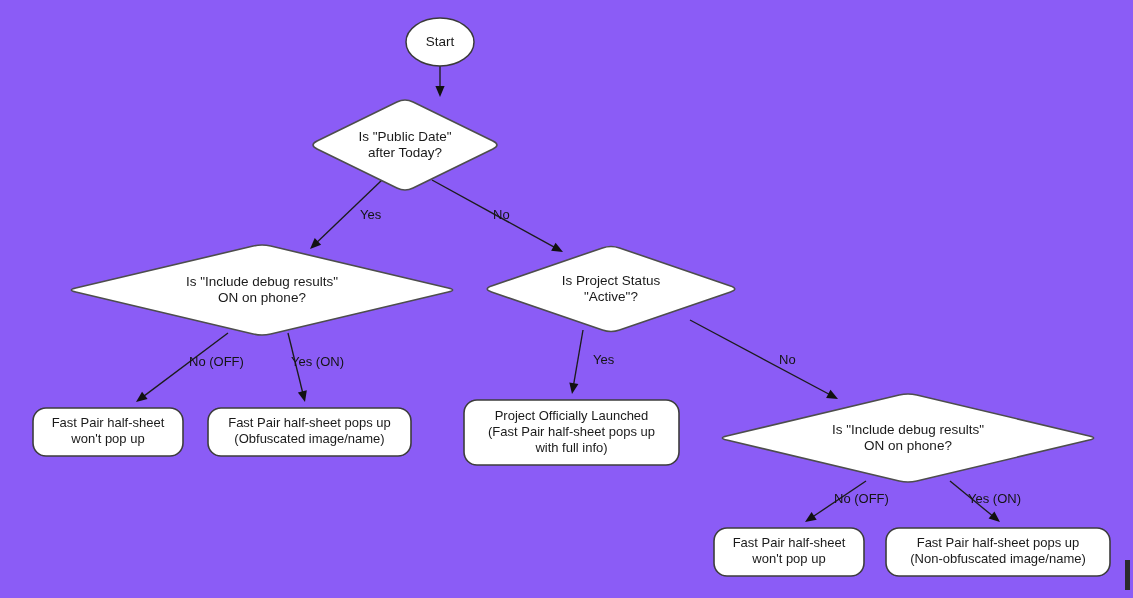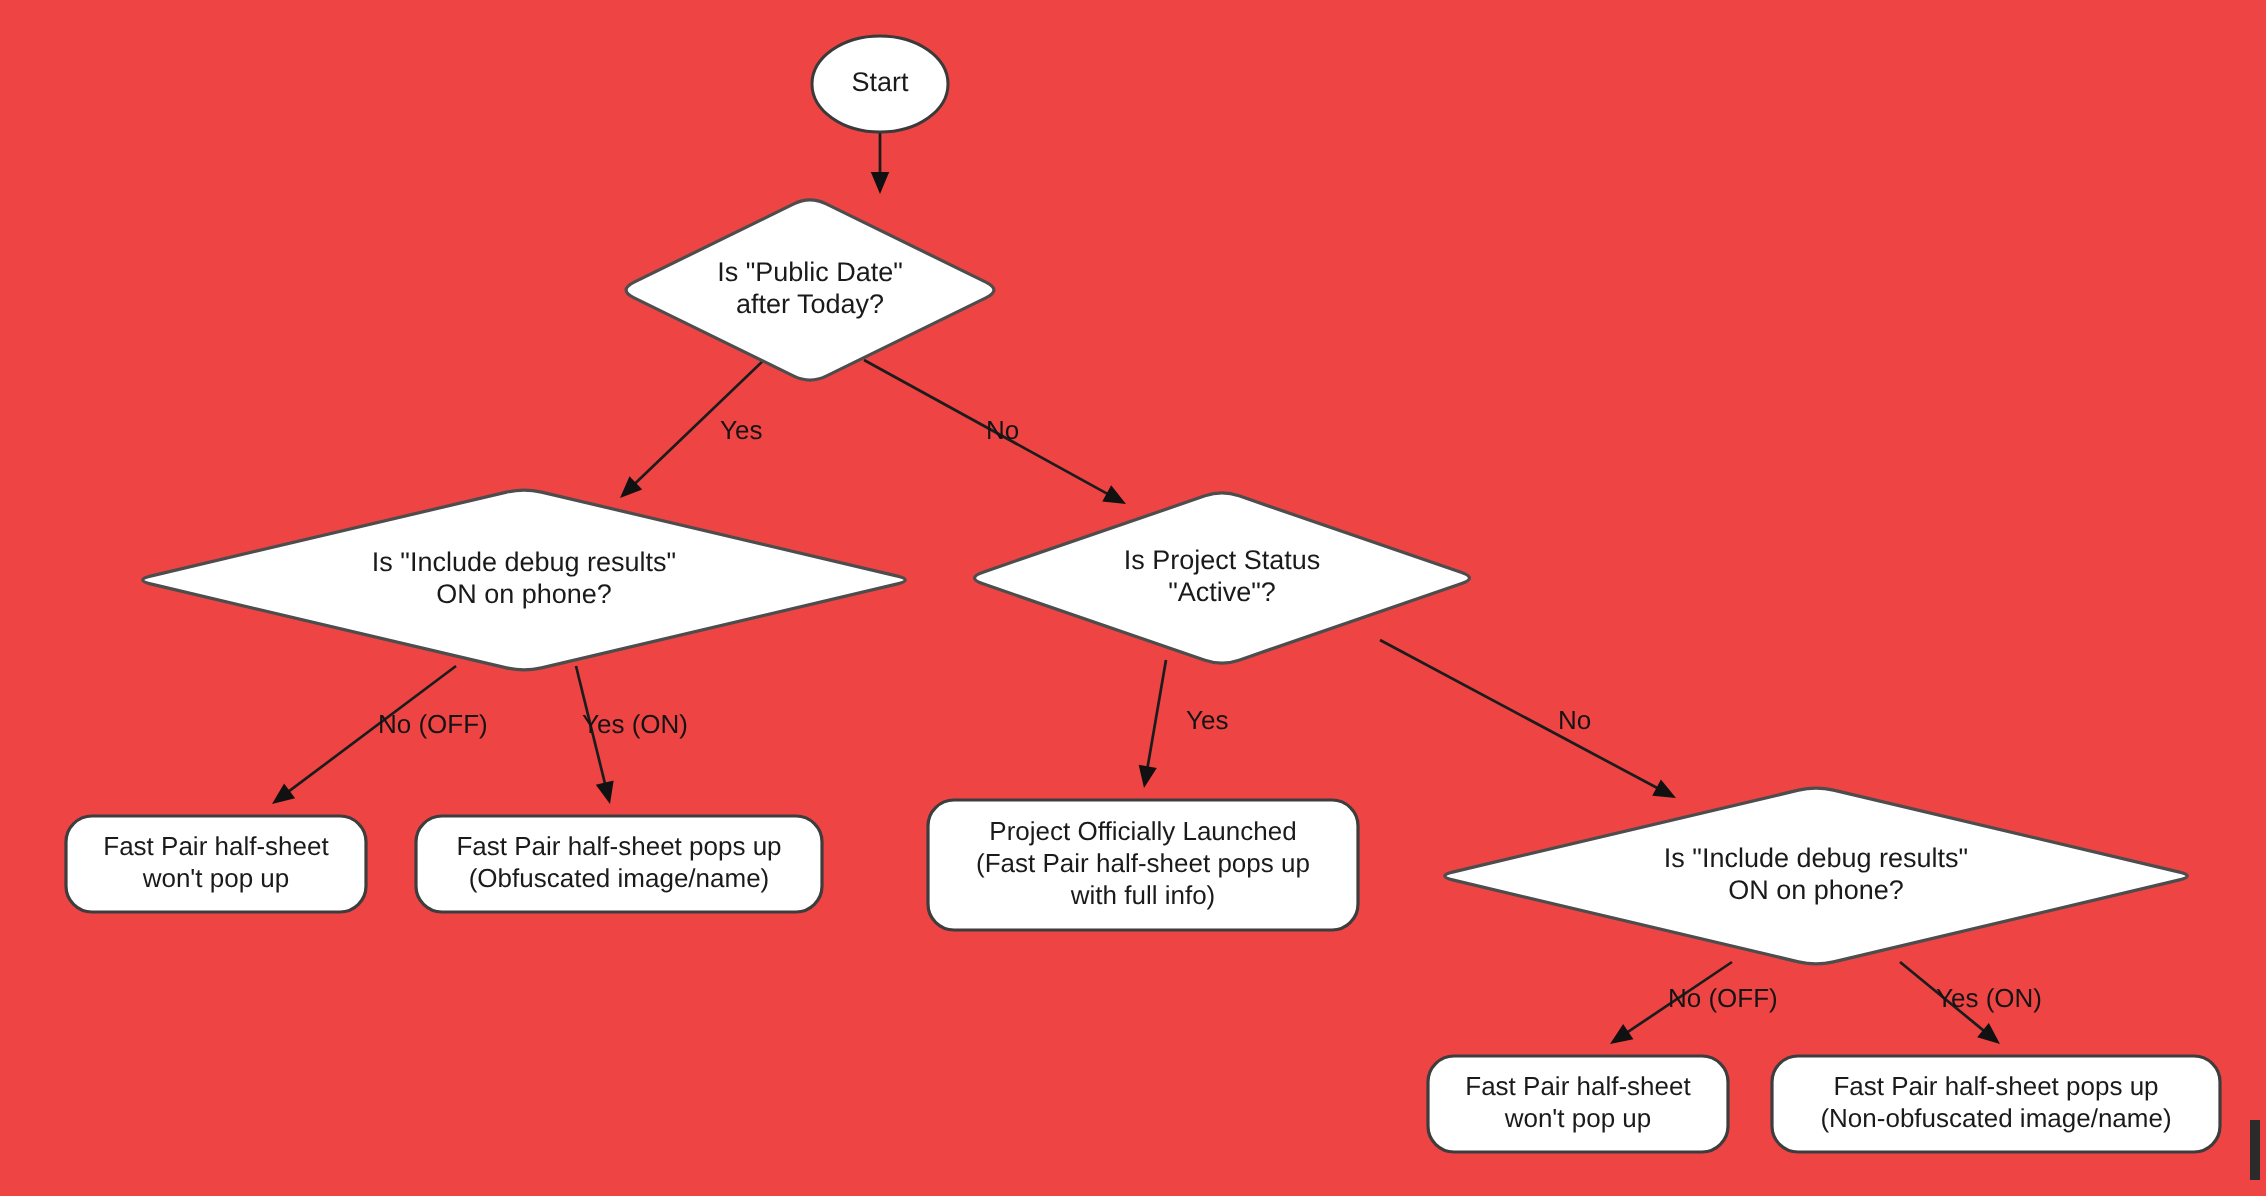--- a/index.html
+++ b/index.html
@@ -10,21 +10,21 @@
   body {
     width: 1133px;
     height: 598px;
     font-family: "Liberation Sans", sans-serif;
     overflow: hidden;
   }
   #flow-root {
     position: relative;
     width: 1133px;
     height: 598px;
-    background: #ef4444;
+    background: #8b5cf6;
   }
   svg#flow-svg {
     display: block;
     width: 1133px;
     height: 598px;
   }
   .node-shape {
     fill: #ffffff;
     stroke: #4d4d4d;
     stroke-width: 1.6;

